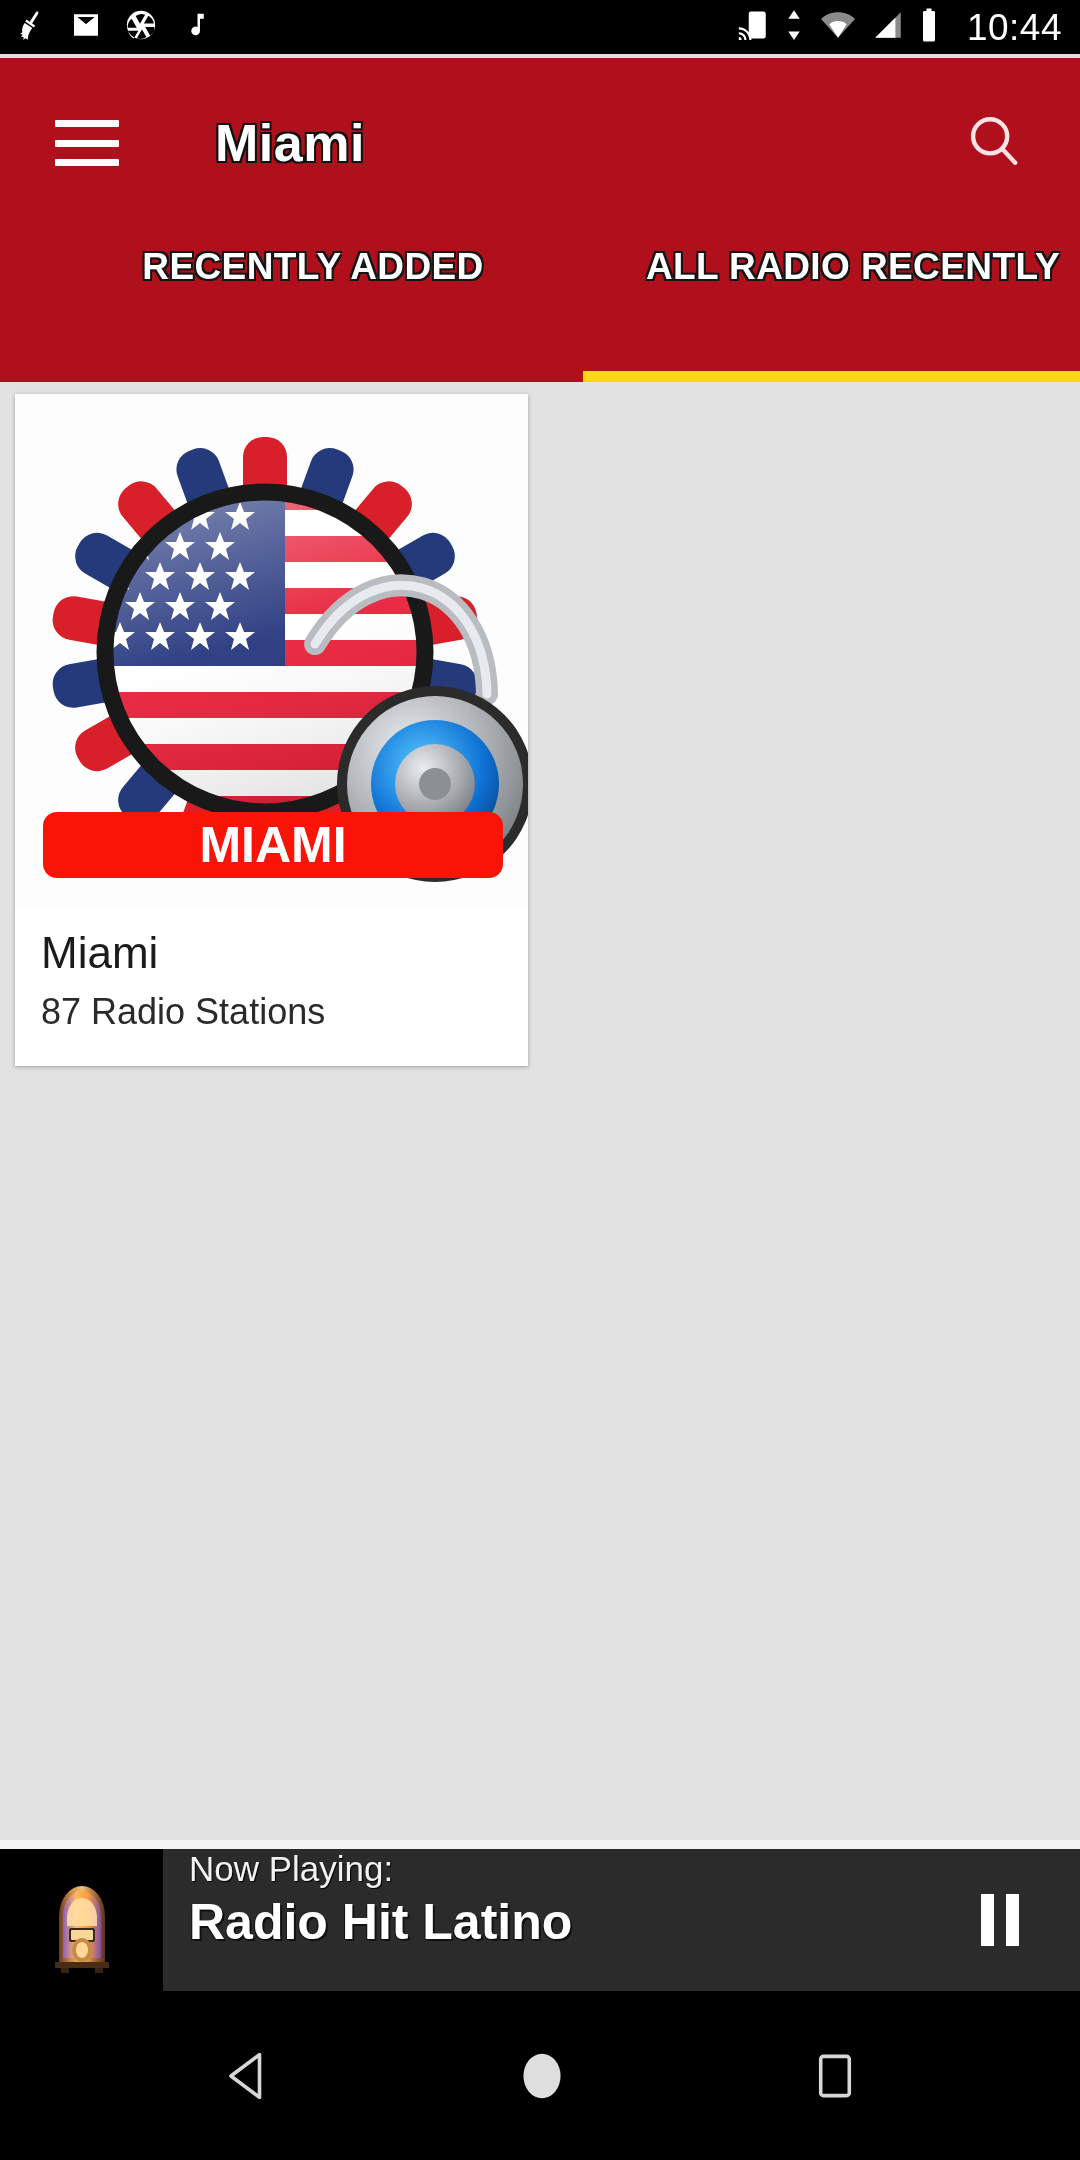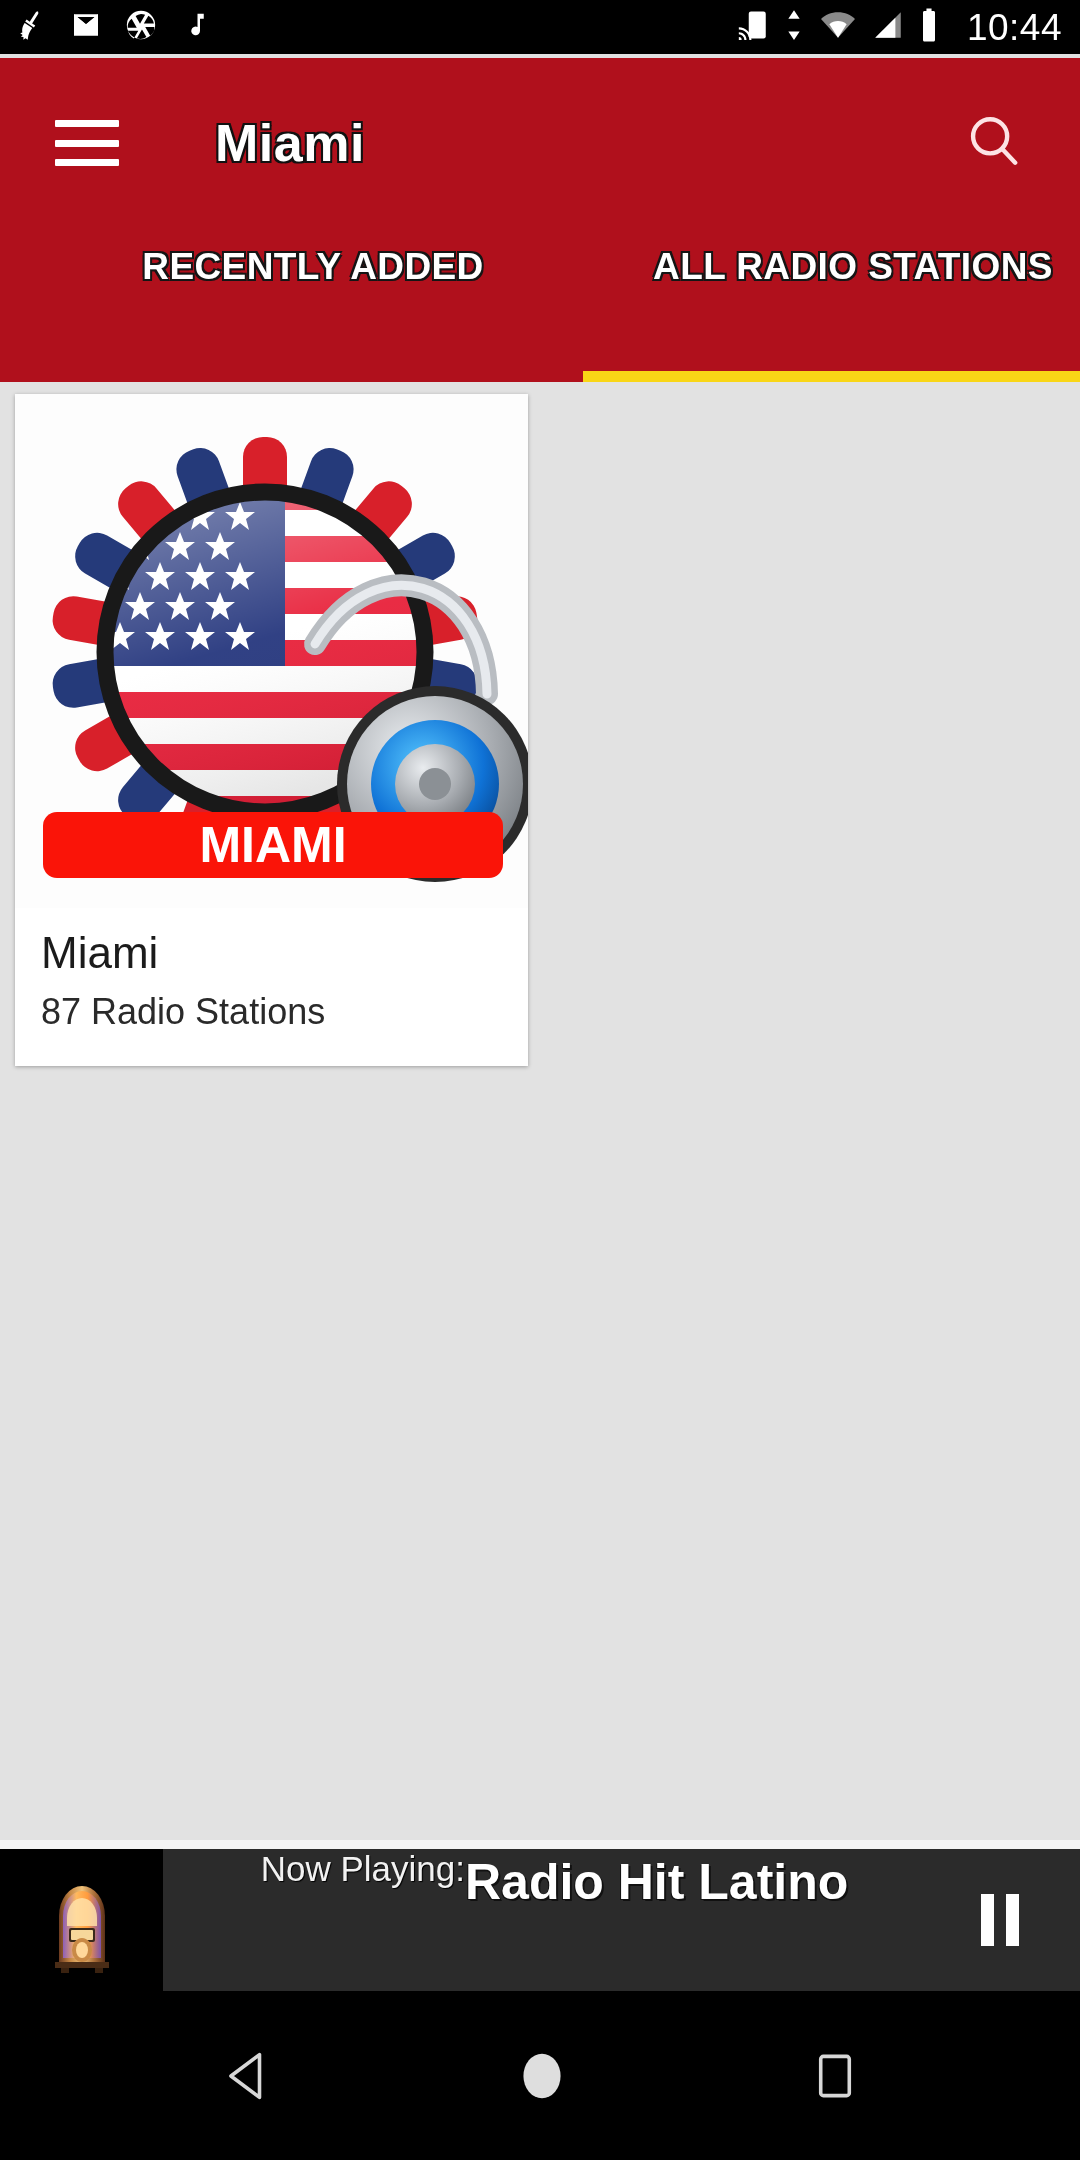--- a/index.html
+++ b/index.html
@@ -93,22 +93,22 @@
   
   .playerbar {
     position:absolute; top:1849px; left:0; width:1080px; height:142px;
     background:#2b2b2b; display:flex; align-items:stretch;
   }
   .player-thumb {
     width:163px; height:142px; background:#000;
     display:flex; align-items:center; justify-content:center; flex:0 0 163px;
   }
   .player-text {
-    flex:1 1 auto; display:flex; flex-direction:row;
-    justify-content:center; padding-left:26px;
+    flex:1 1 auto; display:flex; flex-direction:column;
+    justify-content:flex-start; padding-left:26px;
   }
   .np-label {
     color:#f2f2f2; font-size:35px; font-weight:400; line-height:1.15;
     text-shadow:1px 1px 1px #000;
   }
   .np-title {
     color:#fff; font-size:50px; font-weight:700; line-height:1.15; margin-top:5px;
     text-shadow:2px 2px 0 #111, -1px 1px 0 #111;
   }
   .player-btn {
@@ -209,21 +209,21 @@
         </svg>
       </div>
     </div>
 
     <div class="tabs">
       <div class="tab">
         <span class="tab-label">RECENTLY ADDED</span>
         <span class="tab-indicator"></span>
       </div>
       <div class="tab selected">
-        <span class="tab-label">ALL RADIO STATIONS</span>
+        <span class="tab-label">ALL RADIO RECENTLY</span>
         <span class="tab-indicator"></span>
       </div>
     </div>
   </div>
 
   <div class="content">
 
     <div class="card">
       <div class="card-thumb">
         <svg class="thumb-inner" viewBox="0 0 513 514" preserveAspectRatio="xMidYMid slice">

